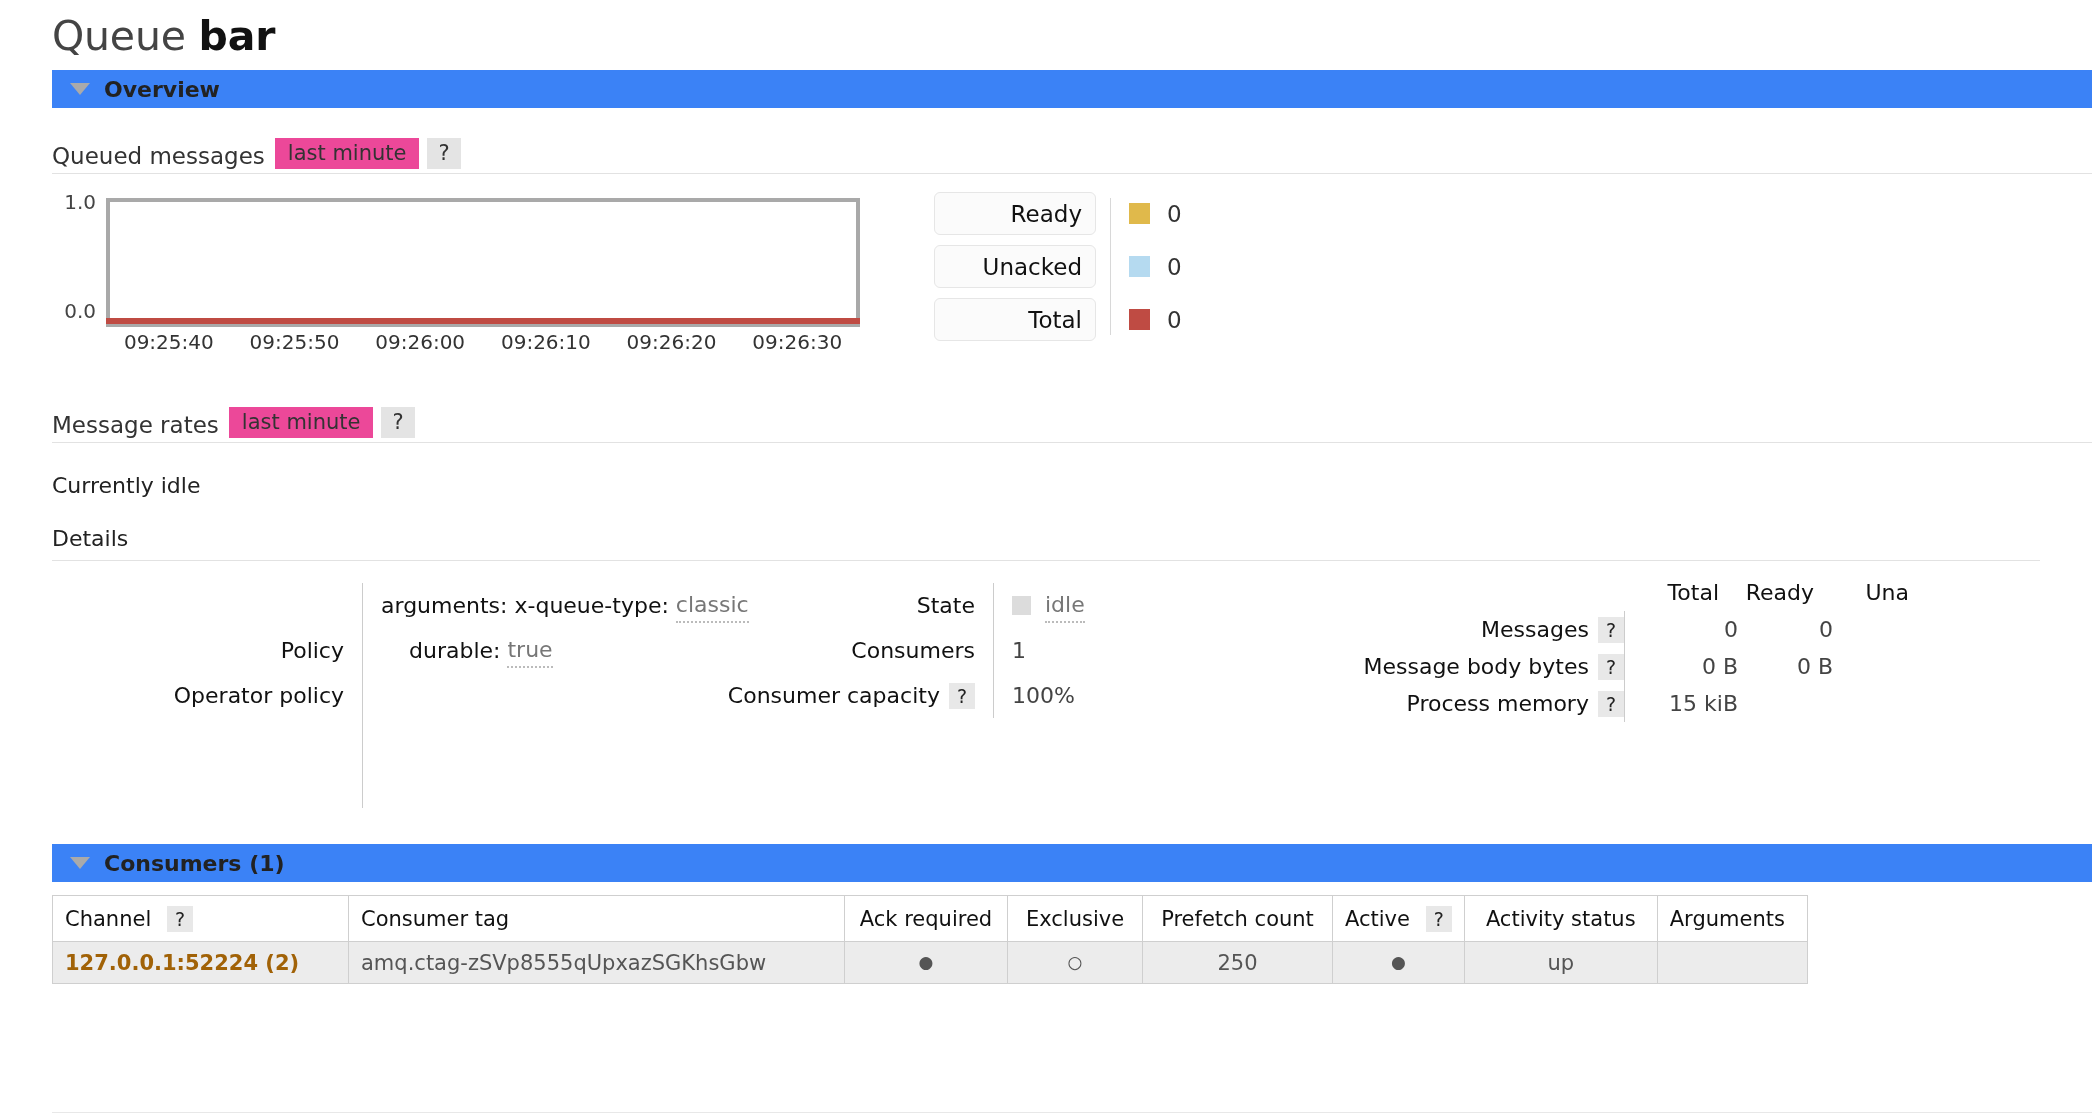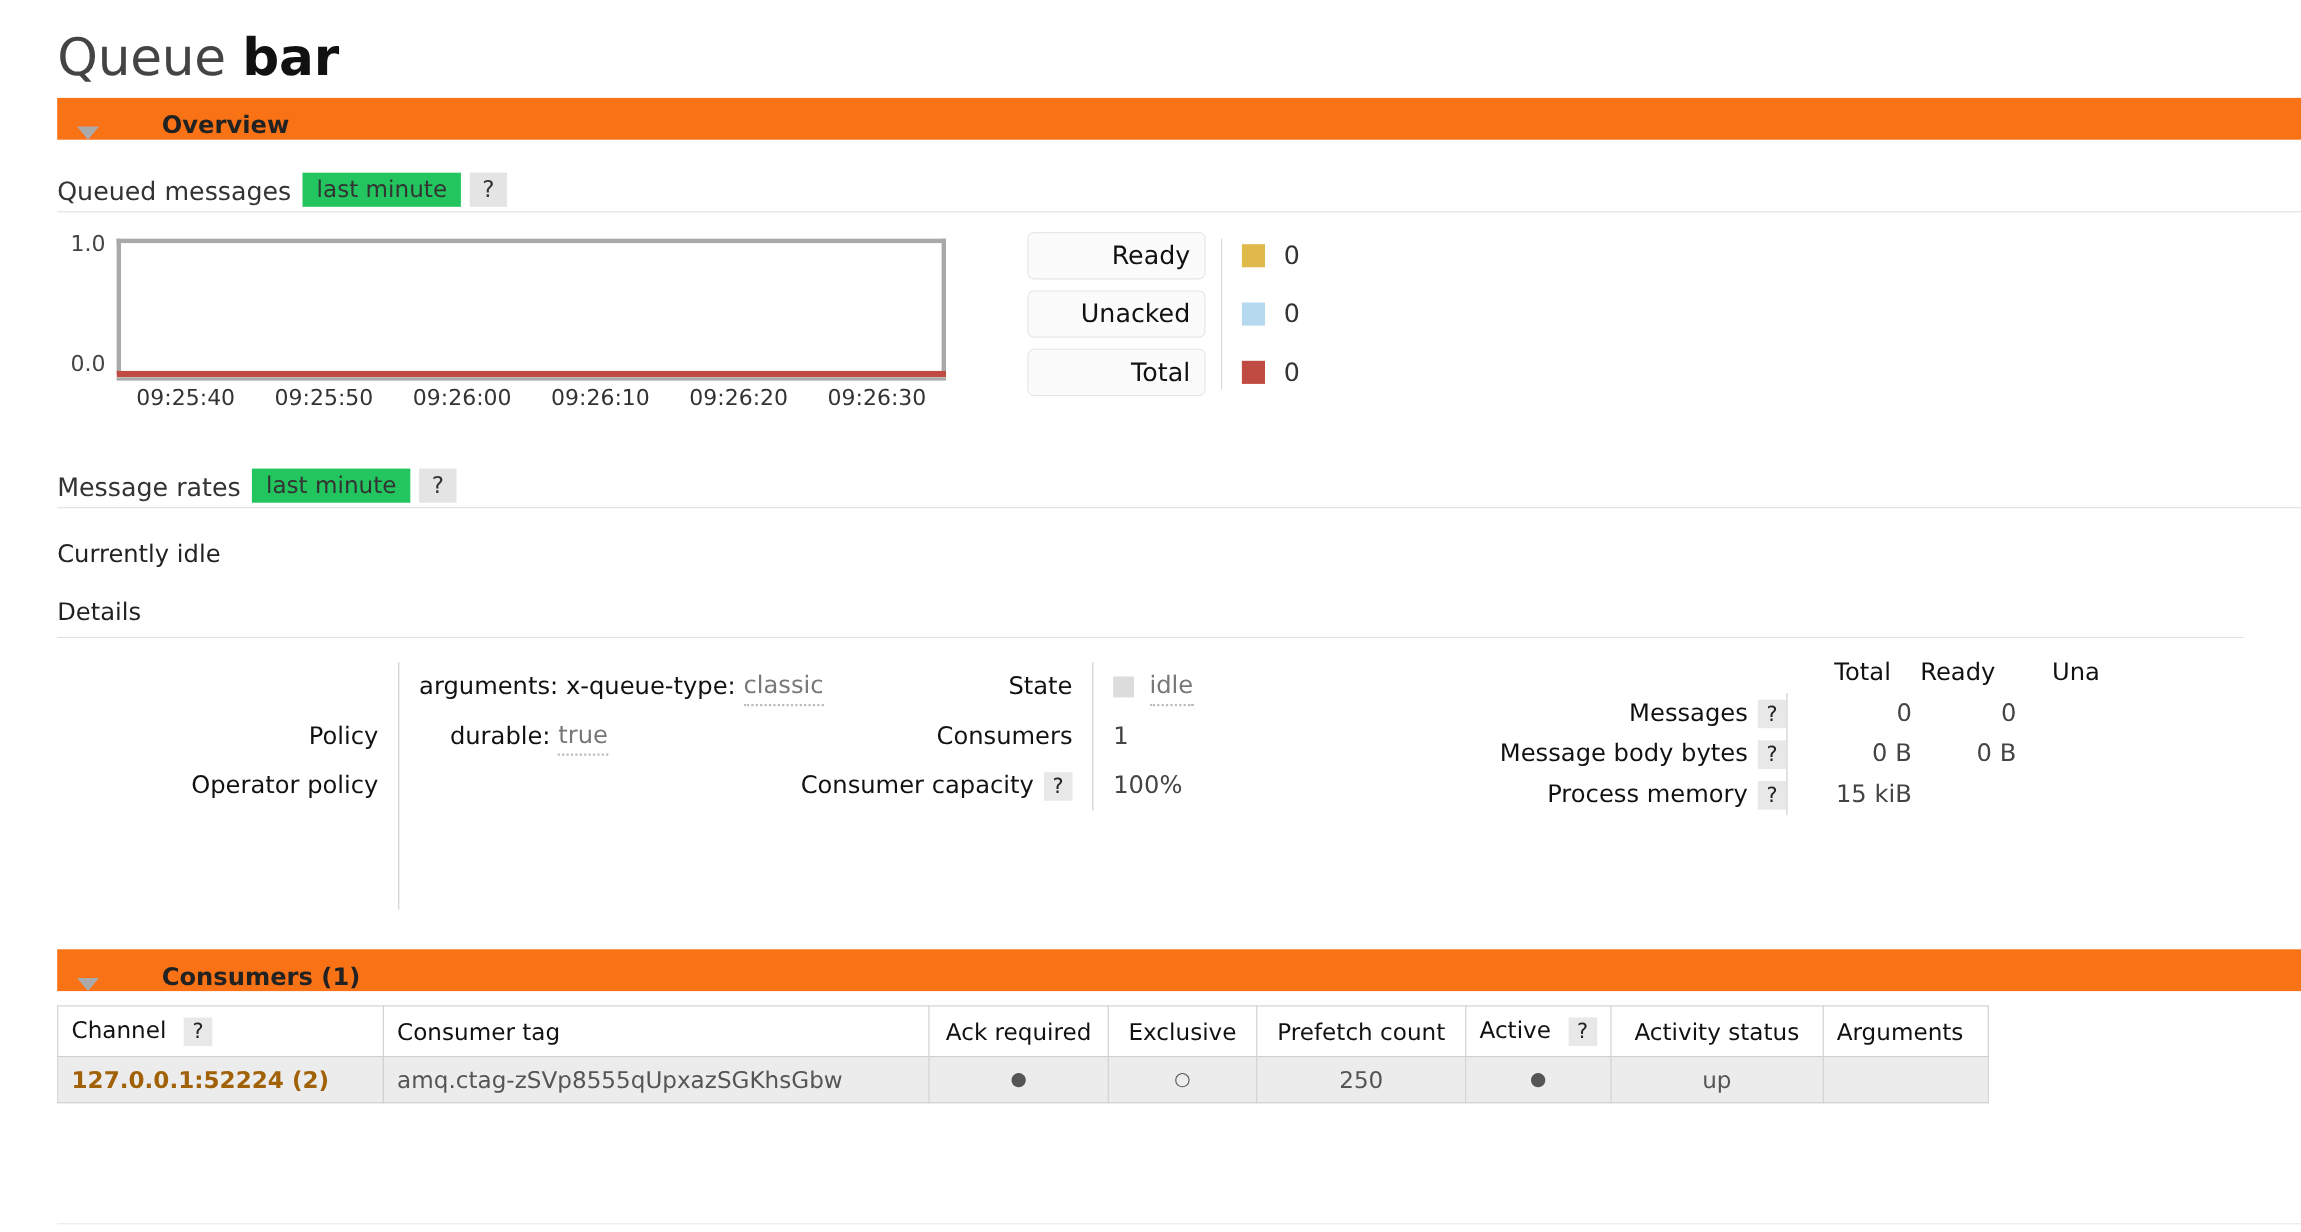--- a/index.html
+++ b/index.html
@@ -12,42 +12,41 @@
     width: 2092px;
     height: 1120px;
     overflow: hidden;
     color: #000;
     font-size: 21px;
   }
   .page { position: relative; width: 2092px; height: 1120px; padding-left: 52px; }
 
   
   .page-title {
-    font-size: 47px;
+    font-size: 41px;
     font-weight: 400;
     color: #444;
     line-height: 1;
-    padding-top: 29px;
+    padding-top: 16px;
     letter-spacing: -0.2px;
   }
   .page-title .qname { color: #111; font-weight: 700; }
 
   
   .section-bar {
     margin-top: 13px;
     margin-right: 0;
-    background: #f97316;
+    background: #3b82f6;
     height: 38px;
     display: flex;
-    align-items: flex-end;
+    align-items: center;
     padding-left: 18px;
     font-size: 22px;
     font-weight: 700;
     color: #222;
-    gap: 43px;
   }
   .section-bar .tri {
     width: 0; height: 0;
     border-left: 10px solid transparent;
     border-right: 10px solid transparent;
     border-top: 12px solid #aaaaaa;
     margin-right: 14px;
   }
 
   
@@ -70,21 +69,21 @@
   .chip {
     background: #e4e4e4;
     color: #333;
     font-size: 21px;
     padding: 3px 11px 4px 11px;
     line-height: 24px;
     margin-right: 8px;
     display: inline-block;
     white-space: nowrap;
   }
-  .chip.q { background: #22c55e; padding: 3px 13px 4px 13px; }
+  .chip.q { background: #ec4899; padding: 3px 13px 4px 13px; }
 
   
   .chart-row {
     display: flex;
     align-items: flex-start;
     margin-top: 26px;
   }
   .chart-wrap { position: relative; width: 810px; height: 155px; }
   .chart-ylab {
     position: absolute;

